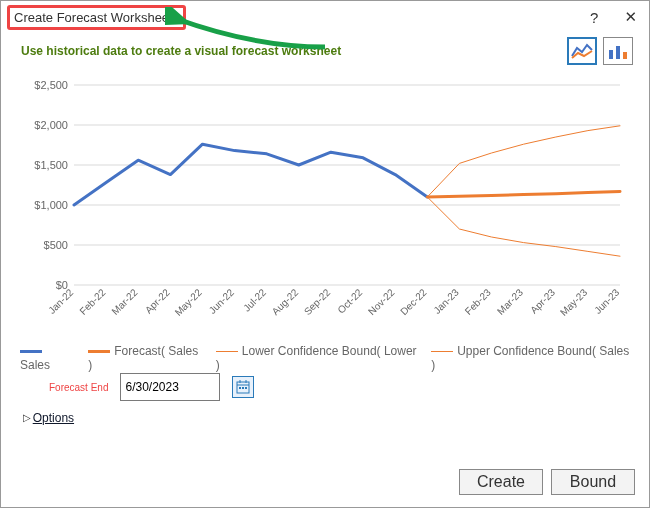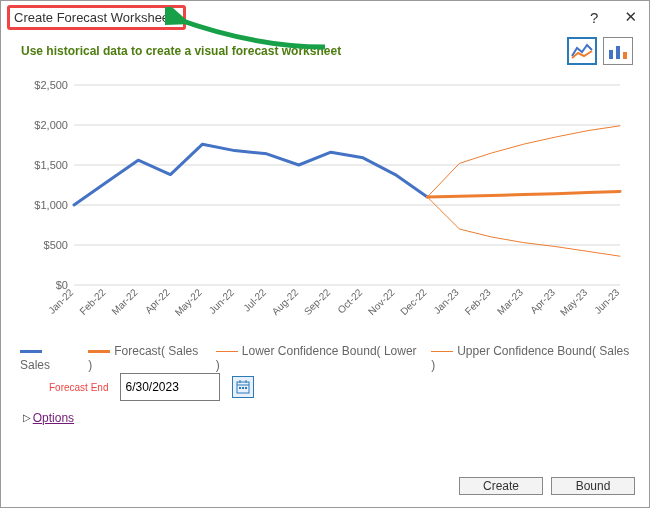--- a/index.html
+++ b/index.html
@@ -93,42 +93,42 @@
     display: flex; align-items: center; justify-content: center;
     cursor: pointer;
   }
   .options-row {
     padding: 4px 0 0 22px;
     font-size: 12px;
   }
   .options-toggle {
     cursor: pointer;
     text-decoration: underline;
-    color: #701a75;
+    color: #0f172a;
   }
   .options-caret {
     font-size: 10px;
     display: inline-block;
     transform: translateY(-1px);
     margin-right: 2px;
     text-decoration: none;
   }
   .button-row {
     position: absolute;
     right: 14px;
     bottom: 12px;
     display: flex;
     gap: 8px;
   }
   .dlg-btn {
     width: 84px;
-    height: 18px;
+    height: 26px;
     border: 1px solid #888;
     background: #f3f3f3;
-    font-size: 12px;
+    font-size: 16px;
     color: #333;
     cursor: pointer;
   }
   .annot-arrow {
     position: absolute;
     left: 164px;
     top: 6px;
     pointer-events: none;
   }
   .legend {

